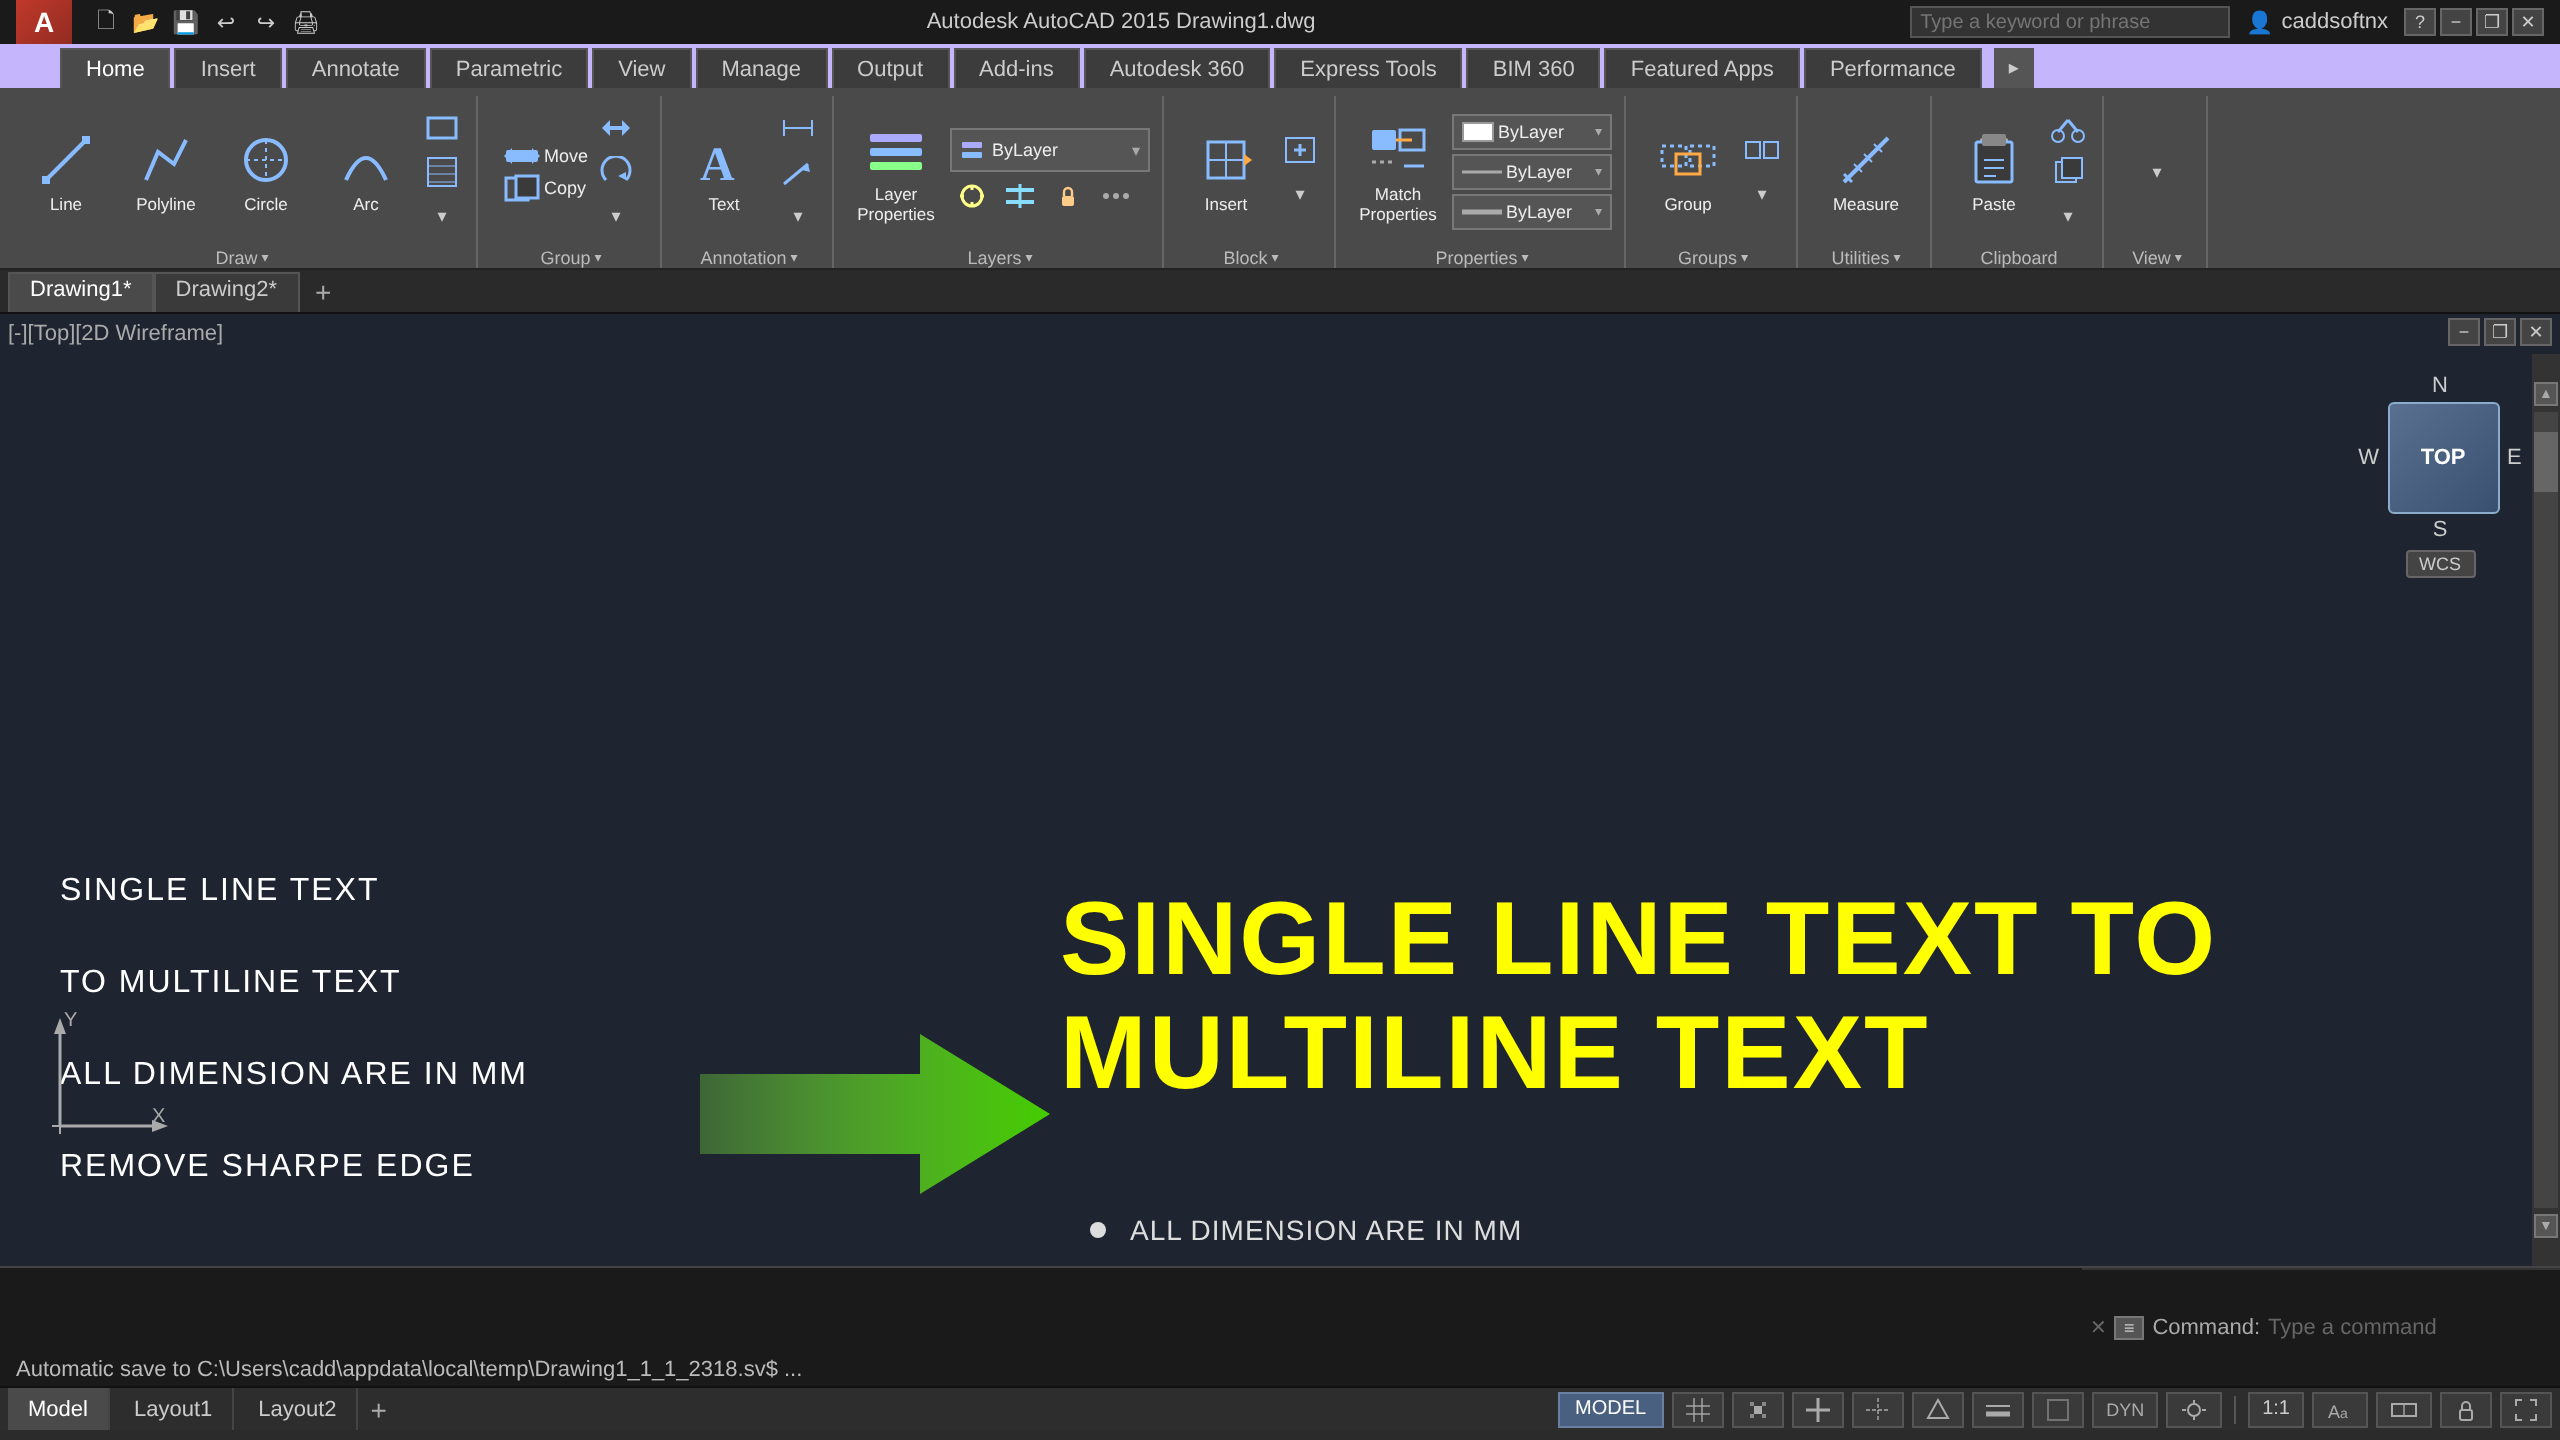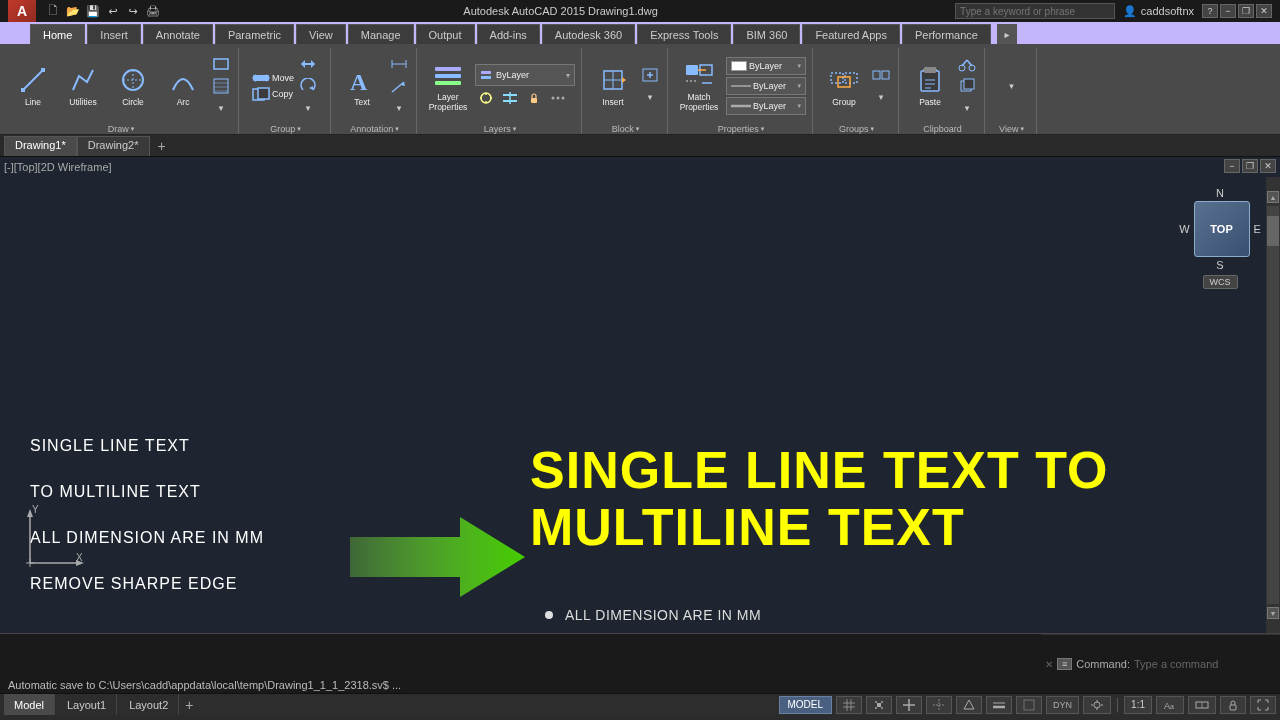--- a/index.html
+++ b/index.html
@@ -580,21 +580,21 @@
           </div>
           <div class="btn-label">Line</div>
         </div>
 
         <div class="ribbon-btn-lg">
           <div class="icon-area">
             <svg width="28" height="28" viewBox="0 0 28 28">
               <polyline points="4,24 10,10 18,16 24,4" stroke="#88bbff" stroke-width="2" fill="none"></polyline>
             </svg>
           </div>
-          <div class="btn-label">Utilities</div>
+          <div class="btn-label">Polyline</div>
         </div>
 
         <div class="ribbon-btn-lg">
           <div class="icon-area">
             <svg width="28" height="28" viewBox="0 0 28 28">
               <circle cx="14" cy="14" r="10" stroke="#88bbff" stroke-width="2" fill="none"></circle>
               <line x1="14" y1="4" x2="14" y2="24" stroke="#88bbff" stroke-width="1" stroke-dasharray="2,2"></line>
               <line x1="4" y1="14" x2="24" y2="14" stroke="#88bbff" stroke-width="1" stroke-dasharray="2,2"></line>
             </svg>
           </div>
@@ -865,20 +865,40 @@
           </div>
           <div class="ribbon-btn-sm" style="font-size:9px;color:#ccc;">▾</div>
         </div>
       </div>
       <div class="ribbon-group-label-row">
         <span>Groups</span>
         <span class="drop-arrow">▾</span>
       </div>
     </div>
 
+    <div class="ribbon-group" style="min-width:65px;">
+      <div class="ribbon-group-items">
+        <div class="ribbon-btn-lg">
+          <div class="icon-area">
+            <svg width="30" height="30" viewBox="0 0 30 30">
+              <line x1="4" y1="26" x2="26" y2="4" stroke="#88bbff" stroke-width="2"></line>
+              <line x1="4" y1="22" x2="8" y2="26" stroke="#88bbff" stroke-width="1.5"></line>
+              <line x1="9" y1="17" x2="13" y2="21" stroke="#88bbff" stroke-width="1"></line>
+              <line x1="14" y1="12" x2="18" y2="16" stroke="#88bbff" stroke-width="1"></line>
+              <line x1="19" y1="7" x2="23" y2="11" stroke="#88bbff" stroke-width="1"></line>
+            </svg>
+          </div>
+          <div class="btn-label">Measure</div>
+        </div>
+      </div>
+      <div class="ribbon-group-label-row">
+        <span>Utilities</span>
+        <span class="drop-arrow">▾</span>
+      </div>
+    </div>
 
     <div class="ribbon-group" style="min-width:70px;">
       <div class="ribbon-group-items">
         <div class="ribbon-btn-lg">
           <div class="icon-area">
             <svg width="30" height="30" viewBox="0 0 30 30">
               <rect x="8" y="4" width="14" height="4" rx="1" fill="#aaa"></rect>
               <rect x="6" y="6" width="18" height="20" rx="1" stroke="#88bbff" stroke-width="1.5" fill="#3a3a3a"></rect>
               <rect x="9" y="2" width="12" height="6" rx="1" fill="#888"></rect>
               <line x1="10" y1="15" x2="20" y2="15" stroke="#88bbff" stroke-width="1"></line>

